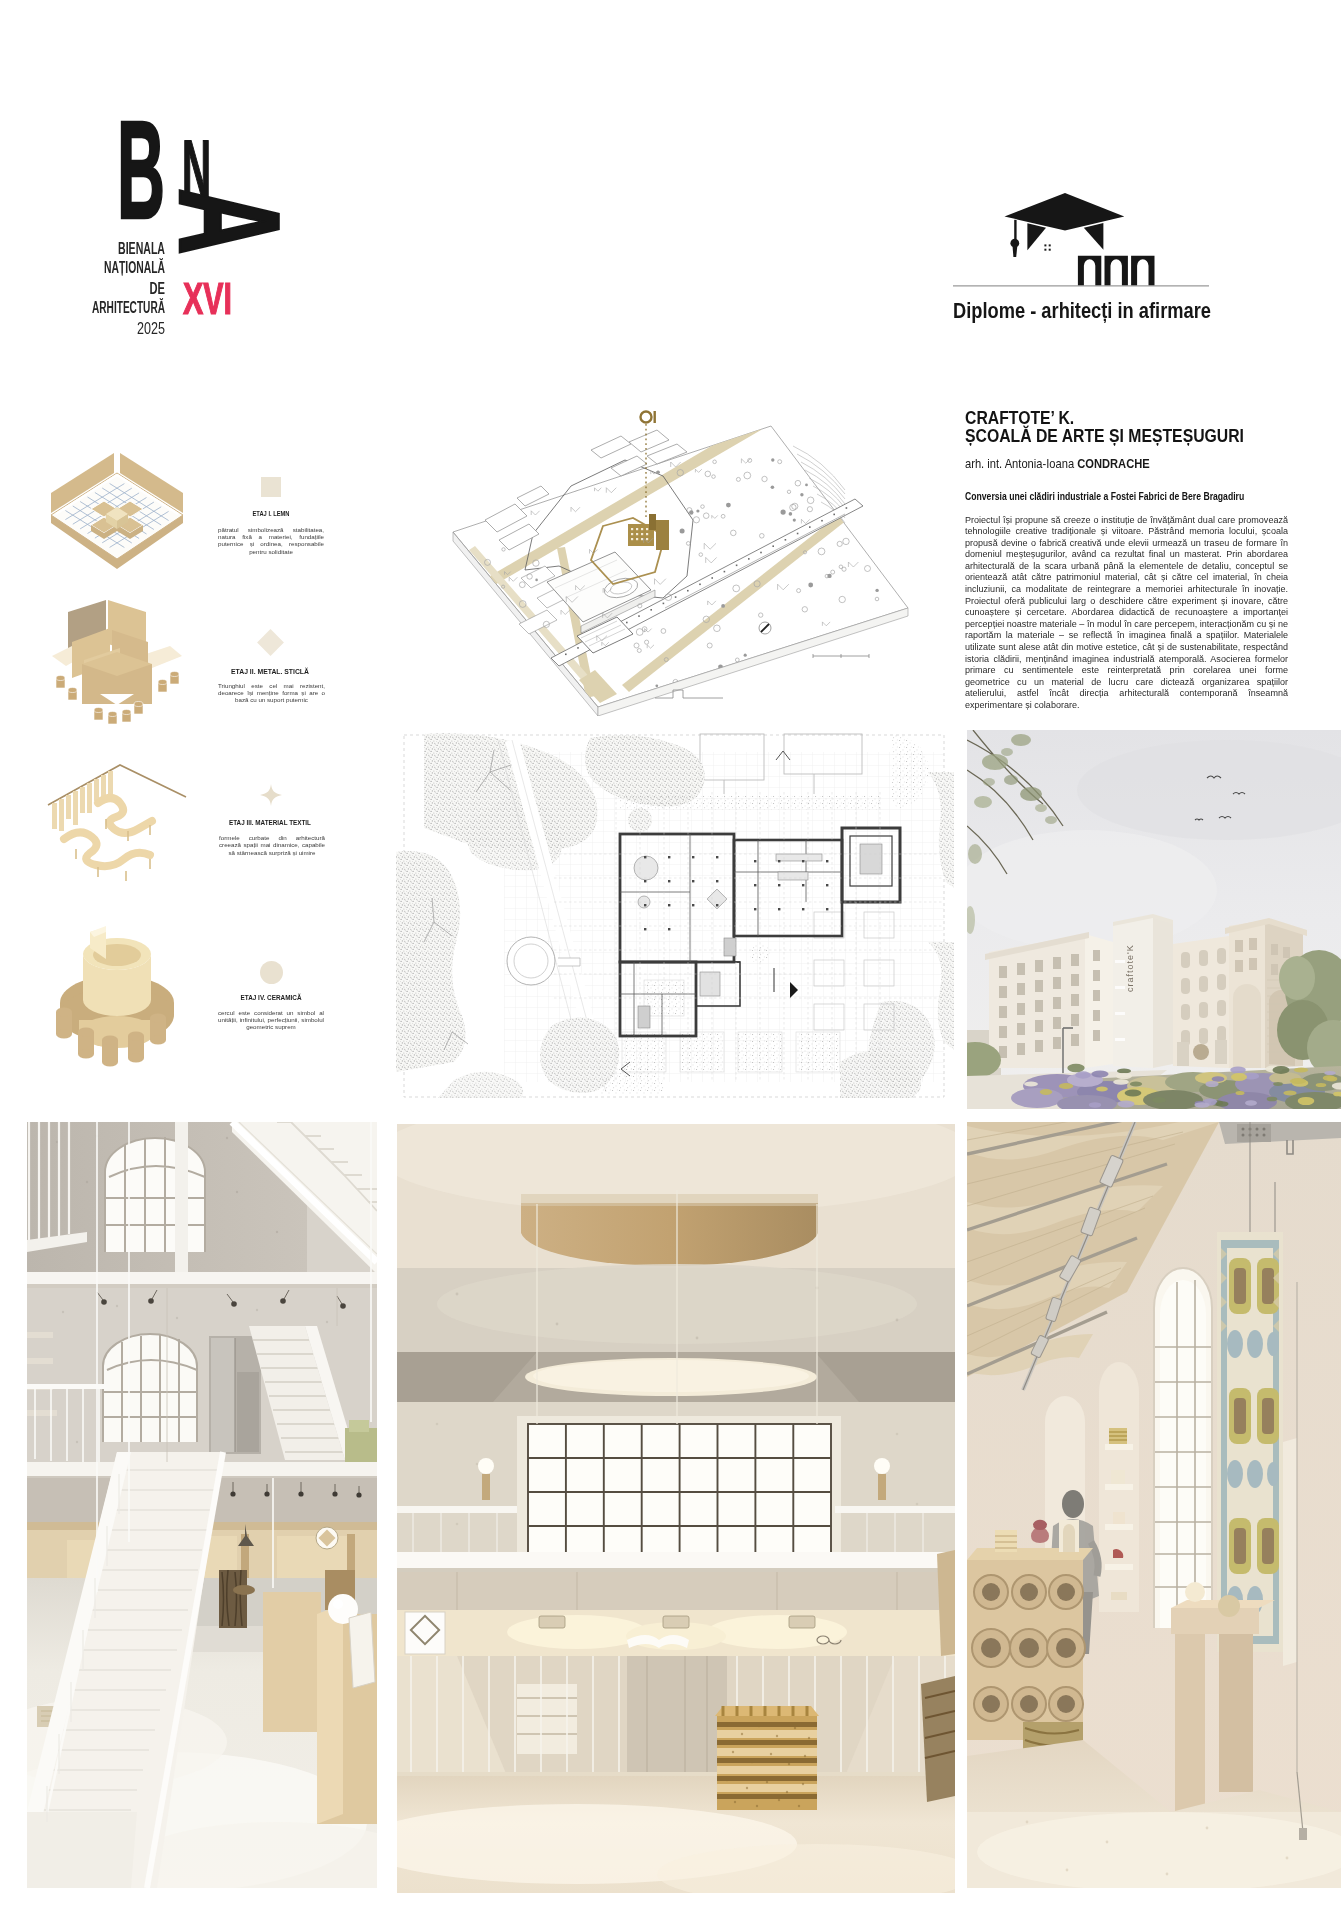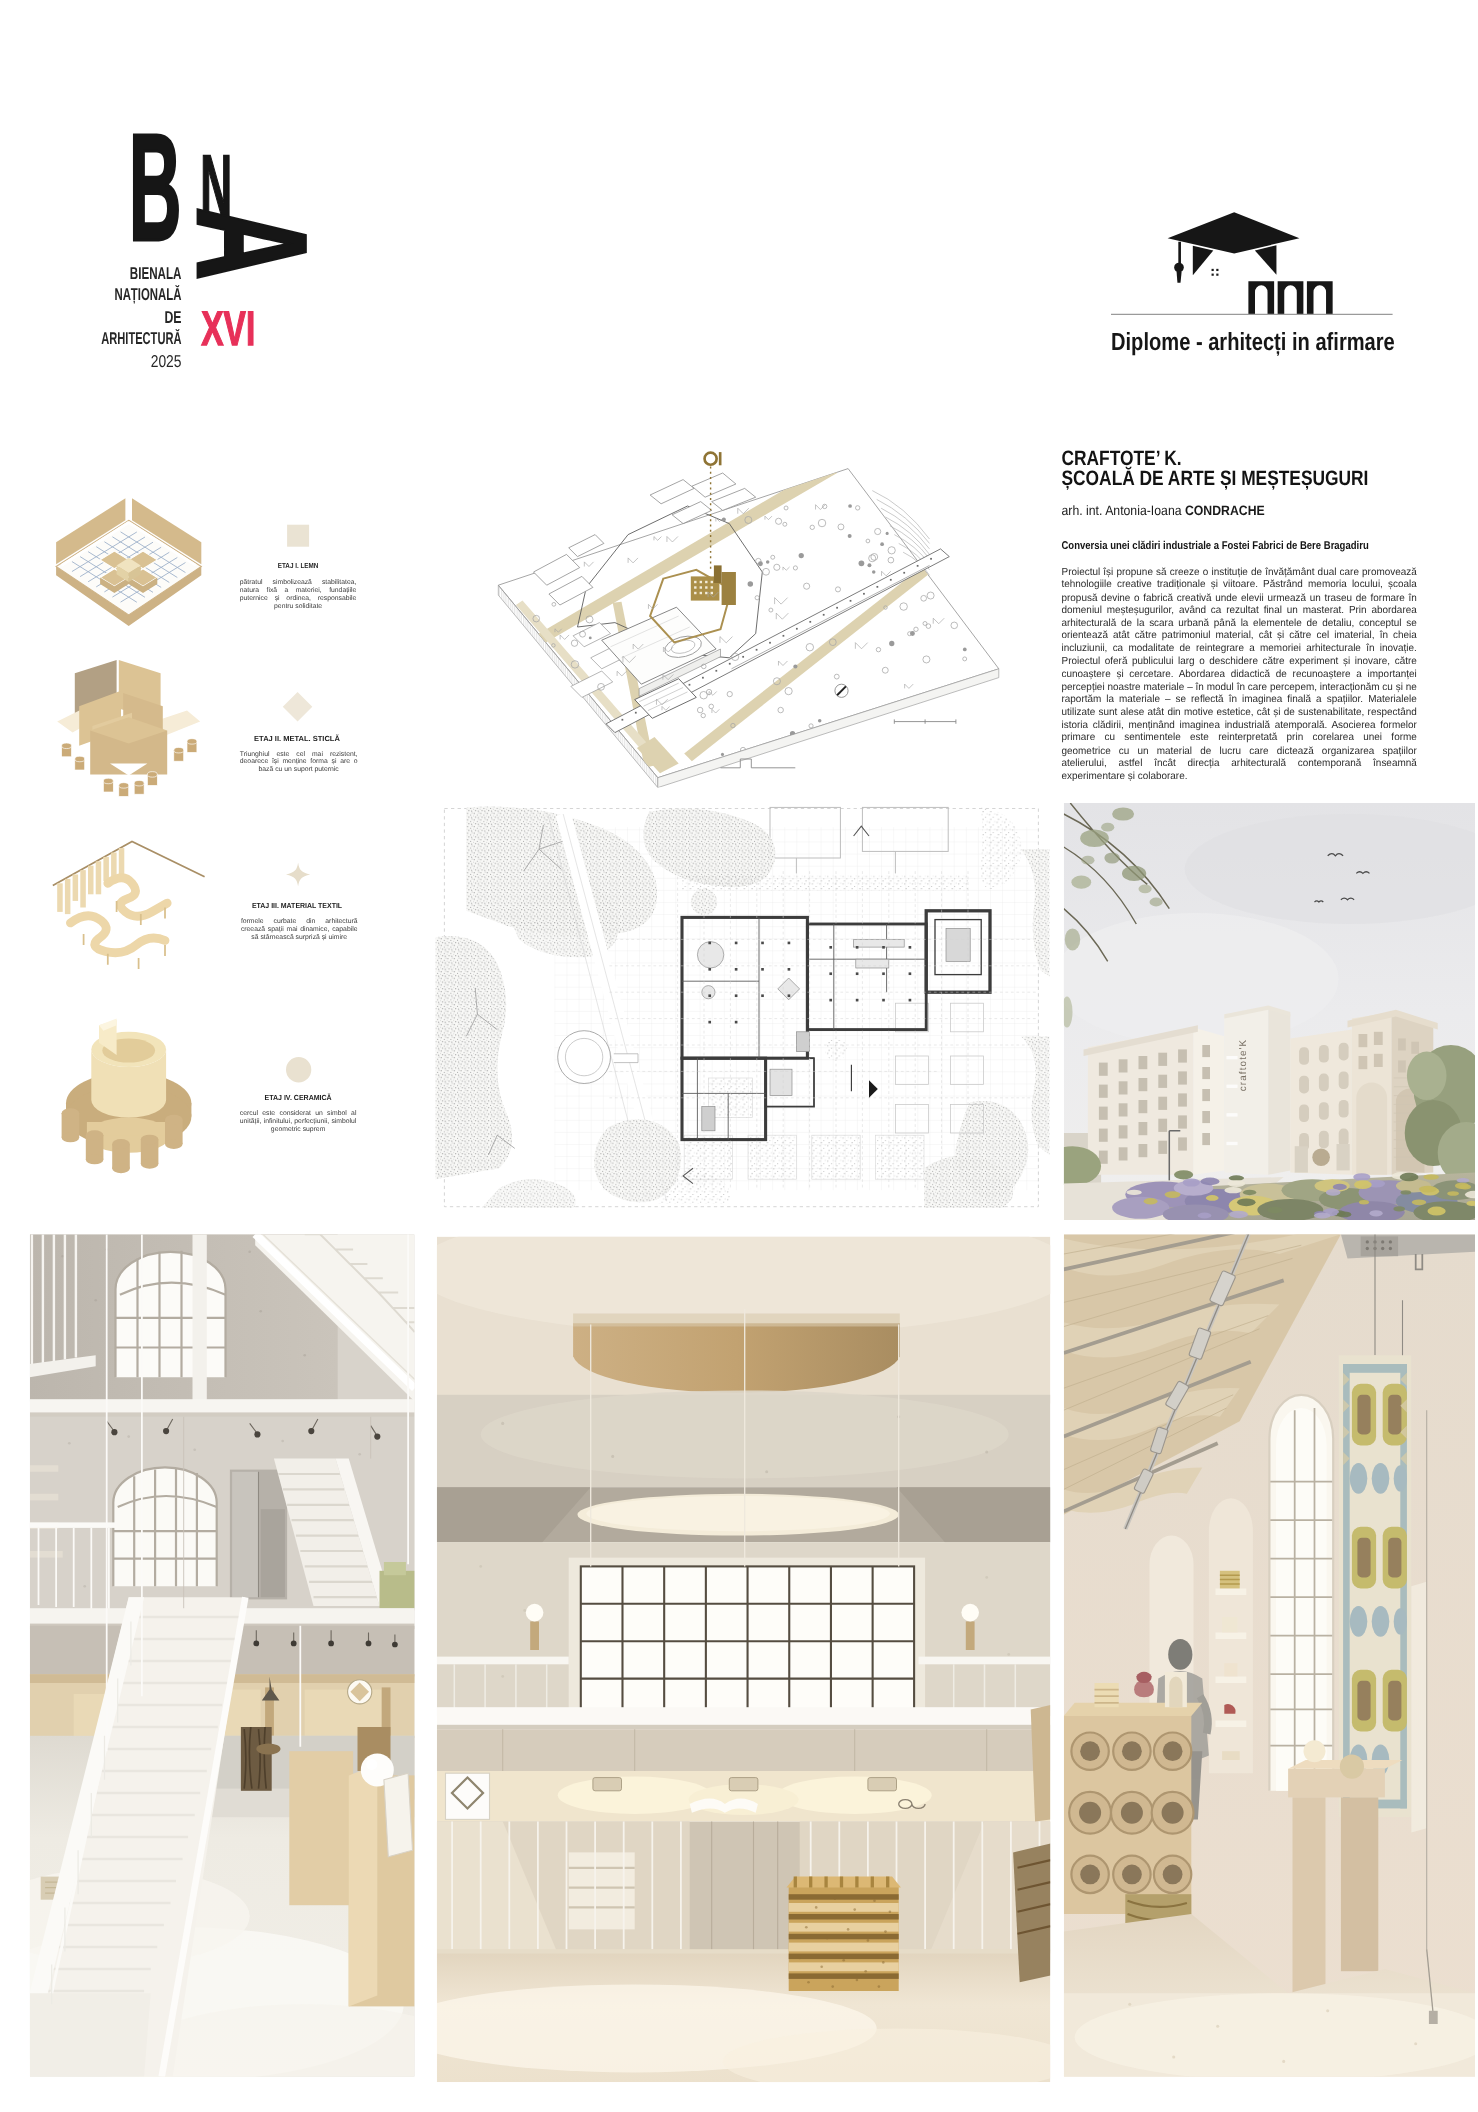--- a/index.html
+++ b/index.html
@@ -28,21 +28,21 @@
 <g font-weight="bold" font-size="15.6" fill="#262626">
 <text x="75" y="153.5" text-anchor="end" textLength="47" lengthAdjust="spacingAndGlyphs">BIENALA</text>
 <text x="75" y="173" text-anchor="end" textLength="61" lengthAdjust="spacingAndGlyphs">NAȚIONALĂ</text>
 <text x="75" y="193.5" text-anchor="end" textLength="15.5" lengthAdjust="spacingAndGlyphs">DE</text>
 <text x="75" y="212.5" text-anchor="end" textLength="73" lengthAdjust="spacingAndGlyphs">ARHITECTURĂ</text>
 <text x="75" y="233.5" text-anchor="end" textLength="28" lengthAdjust="spacingAndGlyphs" font-weight="normal">2025</text>
 </g>
 </svg>
 </div>
 
-<div class="abs" style="left:1000px;top:178px;width:300px;height:150px;">
+<div class="abs" style="left:943px;top:178px;width:300px;height:150px;">
 <svg width="300" height="150" viewBox="0 0 300 150">
 
 <polygon points="122,15 181.3,38.5 122,52.5 61.5,38.5" fill="#161616"></polygon>
 
 <polygon points="84.4,45.3 103,49.7 84.4,72.3" fill="#161616"></polygon>
 
 <polygon points="160.4,44.9 140.8,49.7 160.4,71.8" fill="#161616"></polygon>
 
 <g fill="#1c1c1c">
           <rect x="101.4" y="66.4" width="2" height="2"></rect>

